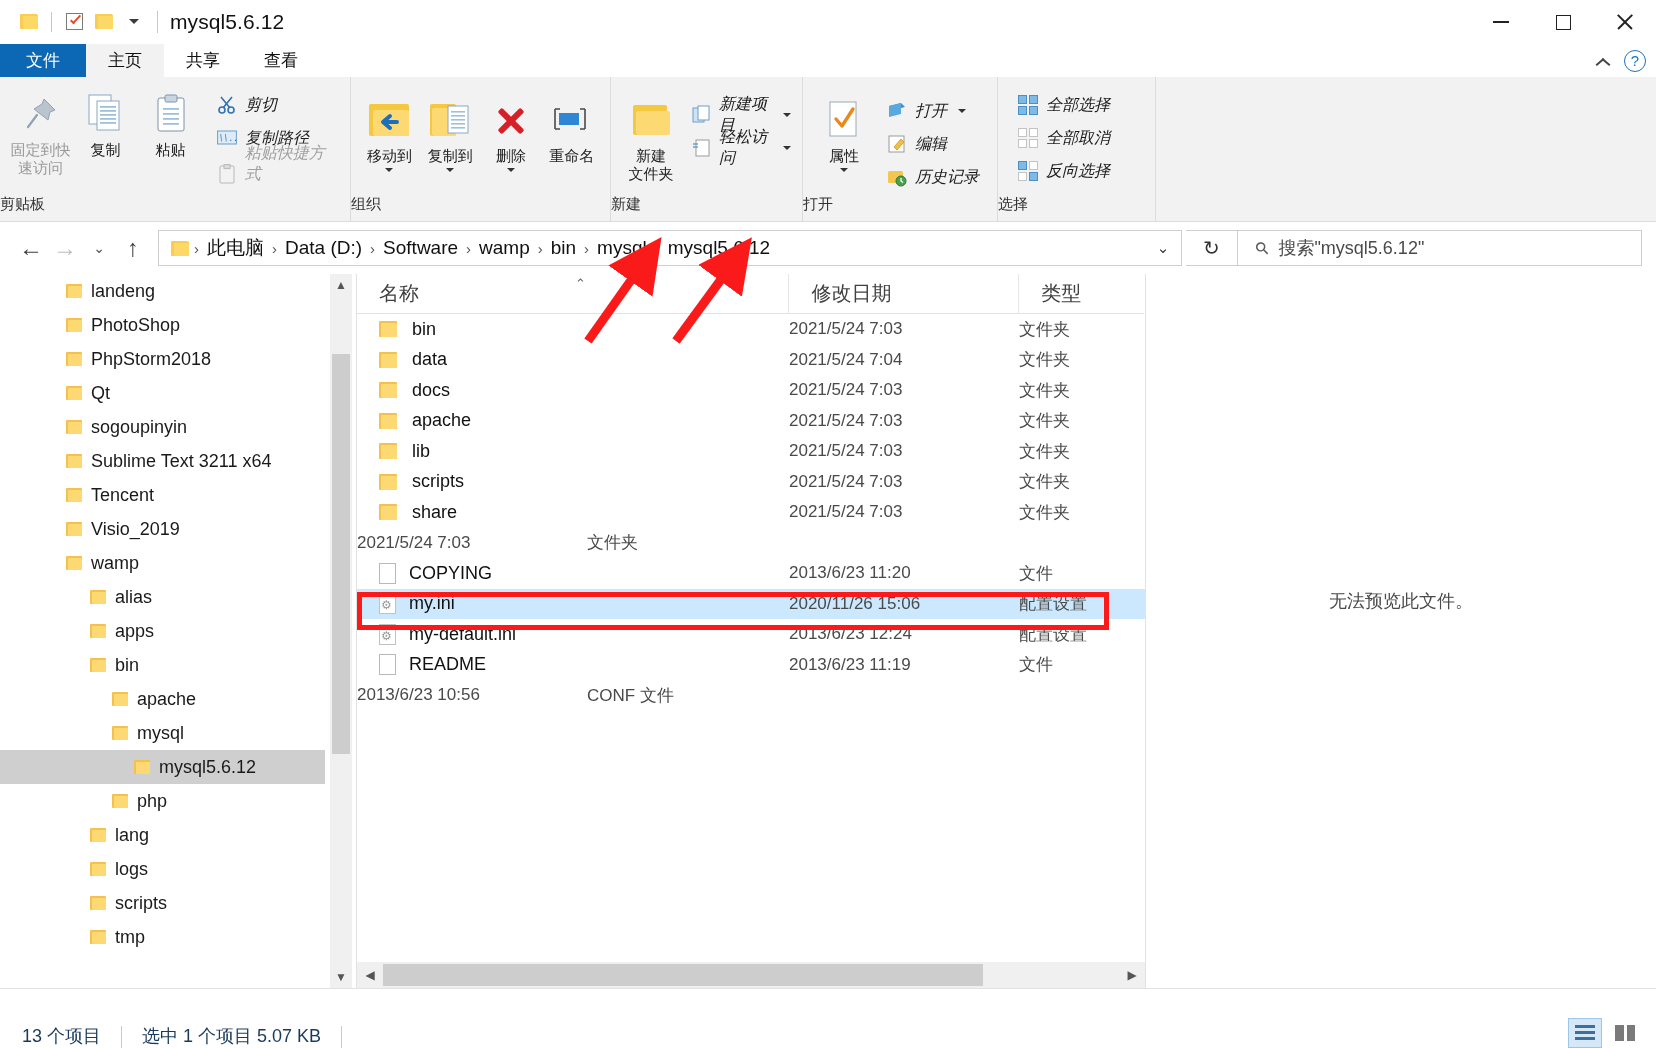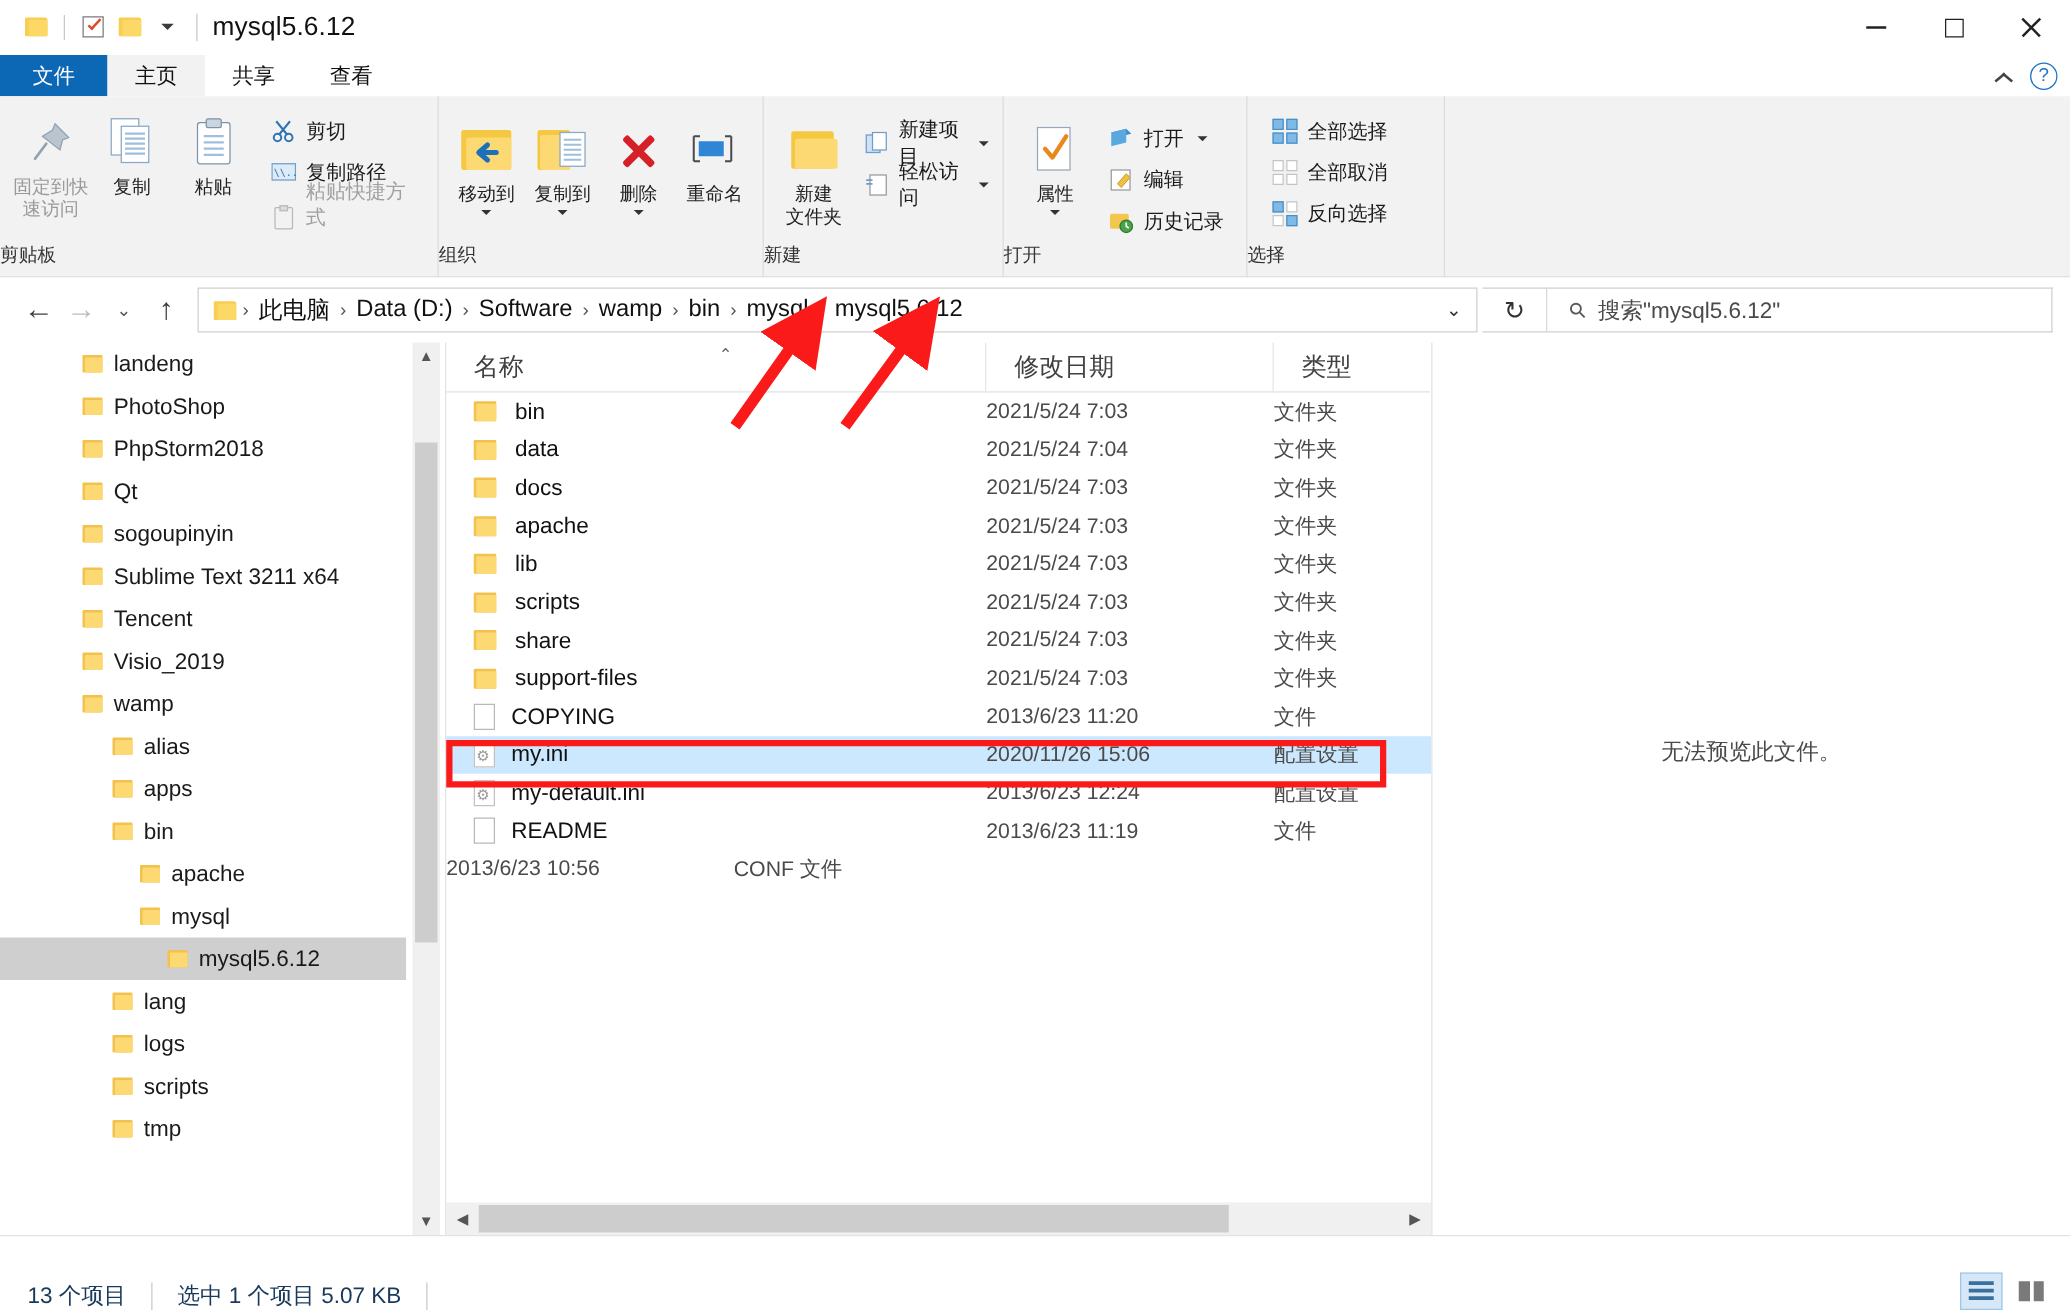--- a/index.html
+++ b/index.html
@@ -57,21 +57,21 @@
   .rgroup + .rgroup { border-left:1px solid #dcdcdc; }
   .rg-items { display:flex; align-items:flex-start; padding:8px 8px 0 8px; flex:1; }
   .rg-label { text-align:left; font-size:15px; color:#333; padding-bottom:8px; }
 
   .big-btn { width:66px; display:flex; flex-direction:column; align-items:center; padding-top:4px; }
   .big-btn .bb-ico { height:50px; display:flex; align-items:center; justify-content:center; }
   .big-btn .bb-txt { font-size:15px; color:#222; text-align:center; line-height:1.18; margin-top:2px; }
   .big-btn.dis .bb-txt { color:#9a9a9a; }
   .bb-caret { width:0;height:0;border-left:4px solid transparent;border-right:4px solid transparent;border-top:4px solid #333; margin-top:3px;}
 
-  .small-col { display:flex; flex-direction:column; padding-top:6px; gap:5px; }
+  .small-col { display:flex; flex-direction:column; padding-top:6px; gap:5px;font-style:italic; }
   .small-btn { display:flex; align-items:center; gap:7px; height:28px; padding:0 3px; font-size:16px; color:#1a1a1a; }
   .small-btn.dis { color:#a0a0a0;align-items:flex-end; }
   .sb-ico { width:22px; height:22px; display:flex; align-items:center; justify-content:center; }
   .sb-caret { width:0;height:0;border-left:4px solid transparent;border-right:4px solid transparent;border-top:4px solid #333; margin-left:4px;}
   .xmark { position:relative;width:34px;height:34px;}
   .xmark:before,.xmark:after{content:"";position:absolute;left:1px;top:15px;width:32px;height:6px;background:#d62027;border-radius:2px;}
   .xmark:before{transform:rotate(45deg);} .xmark:after{transform:rotate(-45deg);}
   .sq4 { width:20px;height:20px;display:grid;grid-template-columns:1fr 1fr;grid-template-rows:1fr 1fr;gap:2px; }
   .sq4 i { display:block; background:#7fb9e6; border:1px solid #4a90c7; }
   .sq4.empty i { background:#fff; border:1px solid #c4c4c4; }
@@ -615,20 +615,27 @@
           </span>
           <span>mysql</span>
         </div>
       <div class="tnode sel" style="padding-left:134px">
           <span class="tf">
             <i class="b"></i>
             <i class="f"></i>
           </span>
           <span>mysql5.6.12</span>
         </div>
+      <div class="tnode" style="padding-left:112px">
+          <span class="tf">
+            <i class="b"></i>
+            <i class="f"></i>
+          </span>
+          <span>php</span>
+        </div>
       <div class="tnode" style="padding-left:90px">
           <span class="tf">
             <i class="b"></i>
             <i class="f"></i>
           </span>
           <span>lang</span>
         </div>
       <div class="tnode" style="padding-left:90px">
           <span class="tf">
             <i class="b"></i>
@@ -738,27 +745,20 @@
               <span class="ricon folder">
                 <i class="b"></i>
                 <i class="f"></i>
               </span>
               <span>share</span>
             </div>
           <div class="r-date">2021/5/24 7:03</div>
           <div class="r-type">文件夹</div>
         </div>
         <div class="row">
-          <div class="r-name">
-              <span class="ricon folder">
-                <i class="b"></i>
-                <i class="f"></i>
-              </span>
-              <span>support-files</span>
-            </div>
           <div class="r-date">2021/5/24 7:03</div>
           <div class="r-type">文件夹</div>
         </div>
         <div class="row">
           <div class="r-name">
               <span class="ricon file"></span>
               <span>COPYING</span>
             </div>
           <div class="r-date">2013/6/23 11:20</div>
           <div class="r-type">文件</div>

